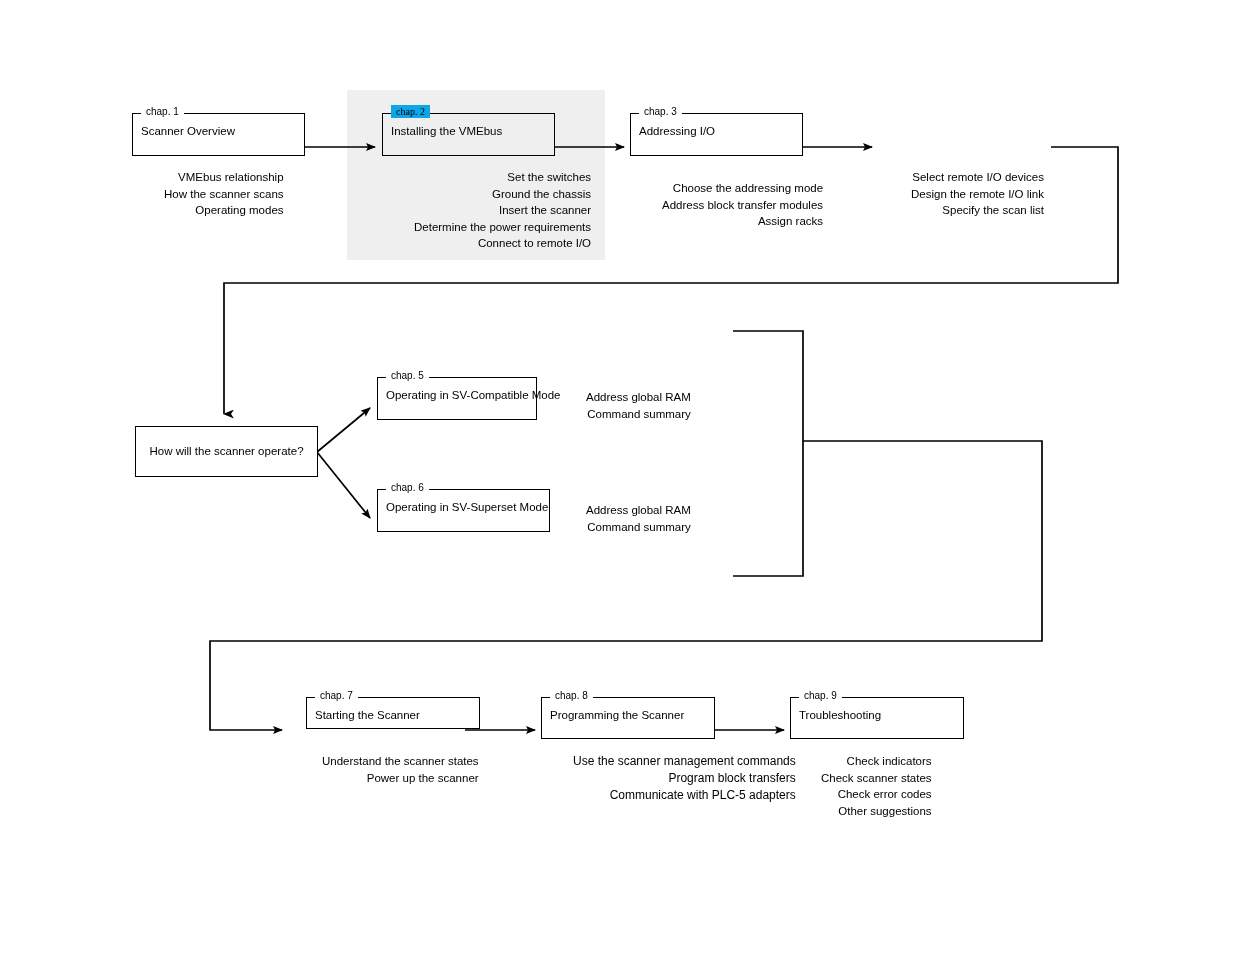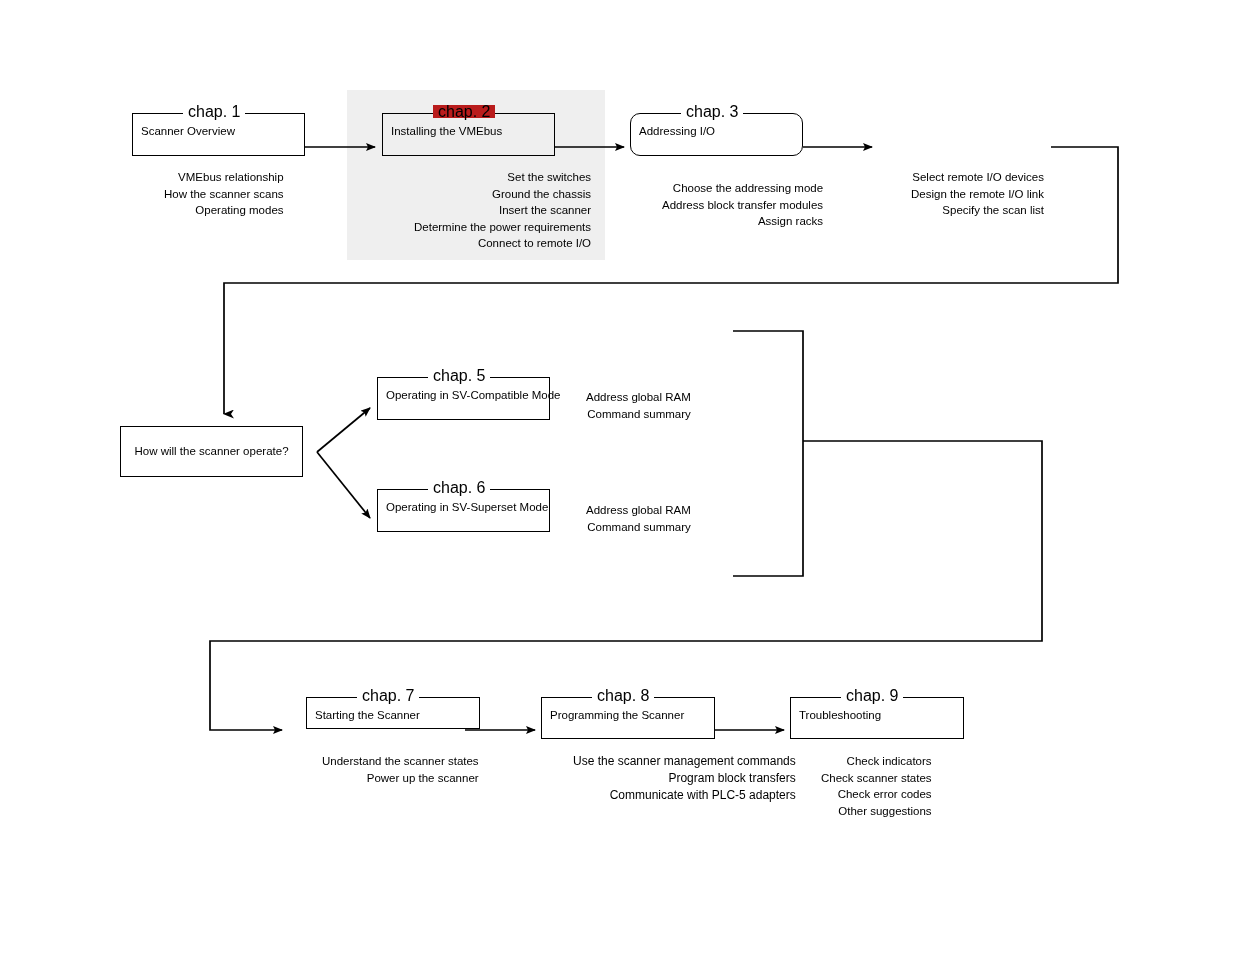--- a/index.html
+++ b/index.html
@@ -39,27 +39,27 @@
     box-sizing: border-box;
     border: 1.6px solid #000000;
     background: transparent;
   }
   .chap-box .tag {
     position: absolute;
     top: -9px;
     left: 8px;
     padding: 0 5px;
     background: #ffffff;
-    font-size: 16px;
+    font-size: 10px;
     line-height: 13px;
     white-space: nowrap;
-    margin-left: 42px;
   }
   .chap-box.on-gray .tag {
-    background: #b91c1c;
+    background: #0ea5e9;
+    font-family: Liberation Serif, serif;
   }
   .chap-box .title {
     position: absolute;
     top: 10px;
     left: 8px;
     font-size: 11.5px;
     line-height: 15px;
     white-space: nowrap;
   }
   
@@ -148,41 +148,41 @@
     <span class="title">Installing the VMEbus</span>
   </div>
   <div class="topic-list" style="left:414px; top:169px;">
     <div>Set the switches</div>
     <div>Ground the chassis</div>
     <div>Insert the scanner</div>
     <div>Determine the power requirements</div>
     <div>Connect to remote I/O</div>
   </div>
 
-  <div class="chap-box" style="left:630px; top:113px; width:173px; height:43px;border-radius:10px;">
+  <div class="chap-box" style="left:630px; top:113px; width:173px; height:43px;">
     <span class="tag">chap. 3</span>
     <span class="title">Addressing I/O</span>
   </div>
   <div class="topic-list" style="left:662px; top:154px;margin-top:26px;">
     <div>Choose the addressing mode</div>
     <div>Address block transfer modules</div>
     <div>Assign racks</div>
   </div>
 
   <div class="topic-list" style="left:911px; top:169px;">
     <div>Select remote I/O devices</div>
     <div>Design the remote I/O link</div>
     <div>Specify the scan list</div>
   </div>
 
-  <div class="plain-box" style="left:120px; top:426px; width:183px; height:51px;">
+  <div class="plain-box" style="left:135px; top:426px; width:183px; height:51px;">
     <span class="title">How will the scanner operate?</span>
   </div>
 
-  <div class="chap-box" style="left:377px; top:377px; width:173px; height:43px;">
+  <div class="chap-box" style="left:377px; top:377px; width:160px; height:43px;">
     <span class="tag">chap. 5</span>
     <span class="title">Operating in SV-Compatible Mode</span>
   </div>
   <div class="topic-list" style="left:586px; top:389px;">
     <div>Address global RAM</div>
     <div>Command summary</div>
   </div>
 
   <div class="chap-box" style="left:377px; top:489px; width:173px; height:43px;">
     <span class="tag">chap. 6</span>

